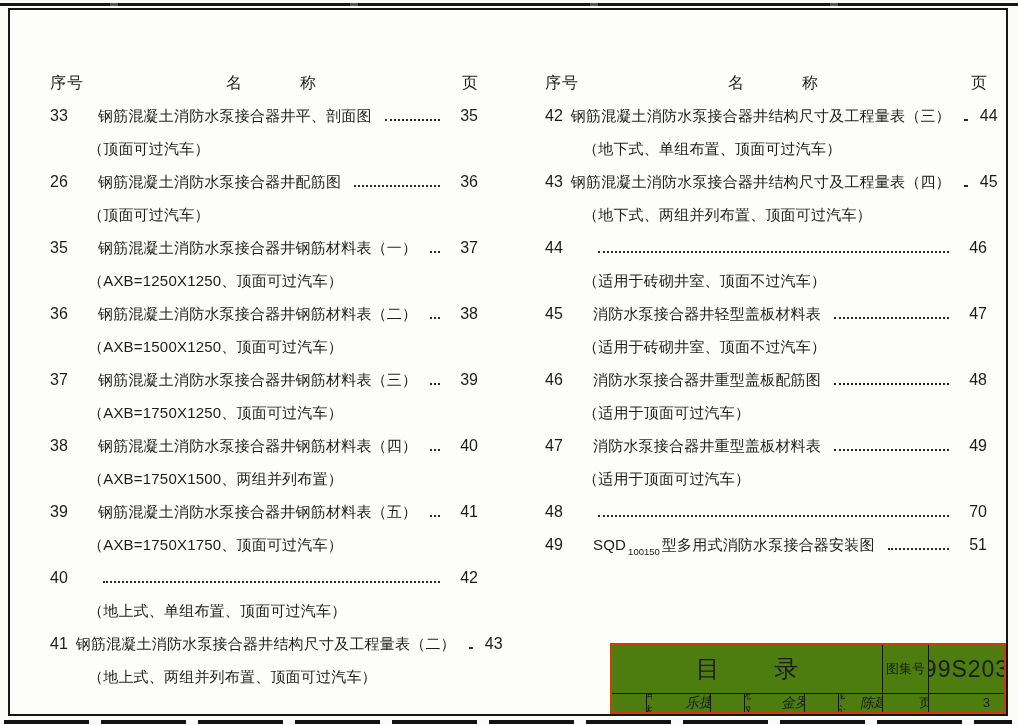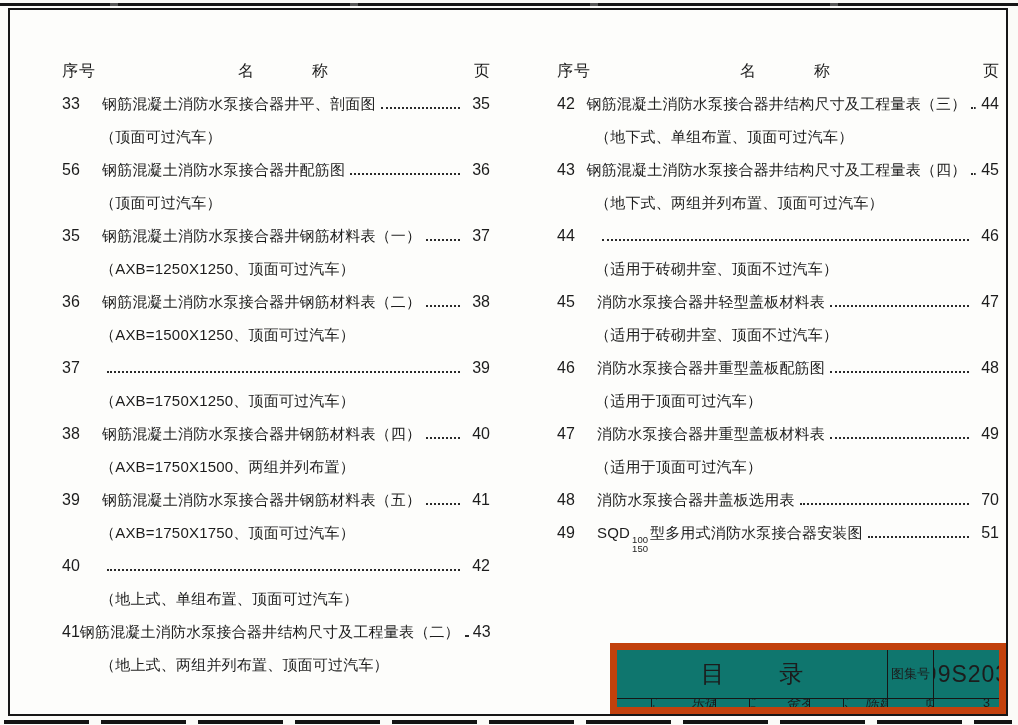--- a/index.html
+++ b/index.html
@@ -16,40 +16,40 @@
   }
   .scan-bottom {
     position:absolute; left:4px; bottom:1px; width:1008px; height:4px;
     background:repeating-linear-gradient(90deg,#141414 0 85px,transparent 85px 97px);
   }
   .sheet {
     position:absolute; left:8px; top:8px; width:1000px; height:708px;
     box-sizing:border-box; border:2px solid #161616; background:#fdfdfb;
   }
   
-  .col { position:absolute; top:44px; font-size:15px;margin-left:12px; }
+  .col { position:absolute; top:56px; font-size:15px; }
   .col-left  { left:40px;  width:428px; }
   .col-right { left:535px; width:442px; }
   .hdr { display:flex; align-items:baseline; height:33px; line-height:33px; font-size:16px; }
   .h-idx { width:40px; letter-spacing:1px; }
   .h-name { flex:1; display:flex; justify-content:center; gap:58px; }
   .h-pg { width:26px; text-align:right; }
   .toc-item { }
-  .toc-main { display:flex; align-items:baseline; height:33px; line-height:33px; white-space:nowrap; }
+  .toc-main { display:flex; align-items:baseline; height:33px; line-height:33px; white-space:nowrap;gap:8px; }
   .i-no { width:40px; font-size:16px; }
   .i-title { flex:0 0 auto; letter-spacing:0.2px; }
   .i-leader { flex:1 1 6px; min-width:4px; border-bottom:2px dotted #2a2a2a; margin:0 4px 7px 5px; height:18px; }
   .i-pg { width:26px; text-align:right; font-size:16px; }
   .i-note { height:33px; line-height:33px; padding-left:38px; letter-spacing:0.2px; white-space:nowrap; }
-  .stack { display:inline-flex; flex-direction:column; vertical-align:-5px; margin:0 2px; }
+  .stack { display:inline-flex; flex-direction:row; vertical-align:-5px; margin:0 2px; }
   .stack span { font-size:9.5px; line-height:9px; letter-spacing:0; }
   
   .tb {
     position:absolute; left:600px; bottom:0; right:0; height:71px;
-    box-sizing:border-box; border:7px solid #c2410c; background:#0f766e;
+    box-sizing:border-box; border:2px solid #c2410c; background:#4d7c0f;
     display:grid;
     grid-template-columns:34px 64px 34px 60px 34px 44px 46px 1fr;
     grid-template-rows:48px 1fr;
   }
   .tb > div { box-sizing:border-box; border-left:1px solid #161616; border-top:1px solid #161616;
               display:flex; align-items:center; justify-content:center; overflow:hidden; }
   .tb > .r1 { border-top:none; }
   .tb > .c1 { border-left:none; }
   .tb-title { grid-column:1 / 7; grid-row:1; font-size:24px; letter-spacing:24px; text-indent:24px; }
   .tb-lab  { font-size:13px; }
@@ -78,21 +78,21 @@
         <div class="toc-main">
           <span class="i-no">33</span>
           <span class="i-title">钢筋混凝土消防水泵接合器井平、剖面图</span>
           <span class="i-leader"></span>
           <span class="i-pg">35</span>
         </div>
         <div class="i-note">（顶面可过汽车）</div>
       </div>
       <div class="toc-item">
         <div class="toc-main">
-          <span class="i-no">56</span>
+          <span class="i-no">26</span>
           <span class="i-title">钢筋混凝土消防水泵接合器井配筋图</span>
           <span class="i-leader"></span>
           <span class="i-pg">36</span>
         </div>
         <div class="i-note">（顶面可过汽车）</div>
       </div>
       <div class="toc-item">
         <div class="toc-main">
           <span class="i-no">35</span>
           <span class="i-title">钢筋混凝土消防水泵接合器井钢筋材料表（一）</span>
@@ -106,20 +106,21 @@
           <span class="i-no">36</span>
           <span class="i-title">钢筋混凝土消防水泵接合器井钢筋材料表（二）</span>
           <span class="i-leader"></span>
           <span class="i-pg">38</span>
         </div>
         <div class="i-note">（AXB=1500X1250、顶面可过汽车）</div>
       </div>
       <div class="toc-item">
         <div class="toc-main">
           <span class="i-no">37</span>
+          <span class="i-title">钢筋混凝土消防水泵接合器井钢筋材料表（三）</span>
           <span class="i-leader"></span>
           <span class="i-pg">39</span>
         </div>
         <div class="i-note">（AXB=1750X1250、顶面可过汽车）</div>
       </div>
       <div class="toc-item">
         <div class="toc-main">
           <span class="i-no">38</span>
           <span class="i-title">钢筋混凝土消防水泵接合器井钢筋材料表（四）</span>
           <span class="i-leader"></span>
@@ -212,21 +213,20 @@
           <span class="i-no">47</span>
           <span class="i-title">消防水泵接合器井重型盖板材料表</span>
           <span class="i-leader"></span>
           <span class="i-pg">49</span>
         </div>
         <div class="i-note">（适用于顶面可过汽车）</div>
       </div>
       <div class="toc-item">
         <div class="toc-main">
           <span class="i-no">48</span>
-          <span class="i-title">消防水泵接合器井盖板选用表</span>
           <span class="i-leader"></span>
           <span class="i-pg">70</span>
         </div>
       </div>
       <div class="toc-item">
         <div class="toc-main">
           <span class="i-no">49</span>
           <span class="i-title"><span>SQD</span><span class="stack">
               <span>100</span>
               <span>150</span>

